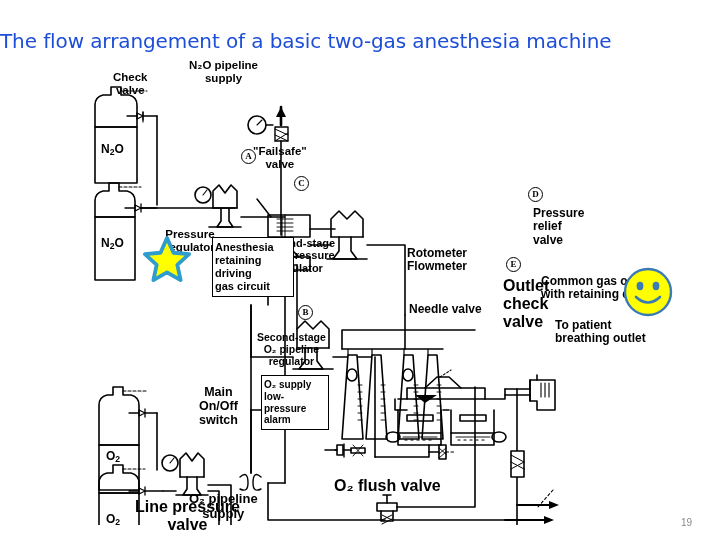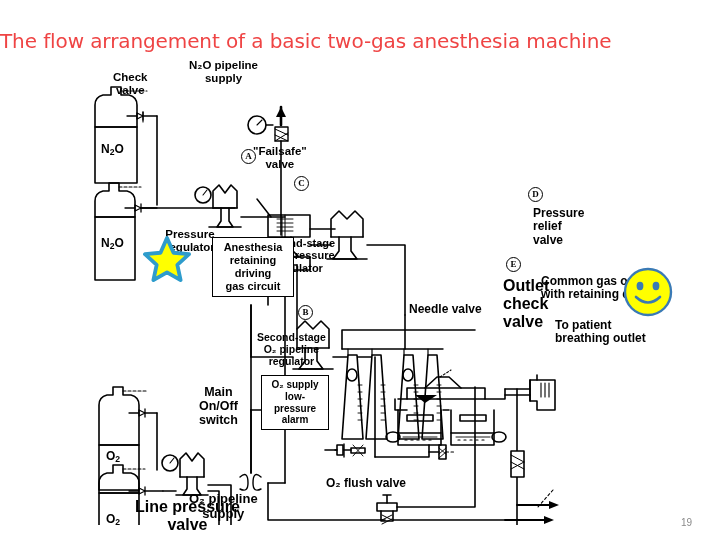--- a/index.html
+++ b/index.html
@@ -21,21 +21,21 @@
     background: #ffffff;
   }
   #slide-title {
     position: absolute;
     left: 0;
     top: 29px;
     width: 593px;
     text-align: center;
     font-size: 20px;
     font-weight: 400;
-    color: #ef4444;
+    color: #1d4ed8;
     letter-spacing: -0.1px;
     font-family: "DejaVu Sans", sans-serif;
     white-space: nowrap;
   }
   #page-number {
     position: absolute;
     right: 28px;
     bottom: 12px;
     font-size: 10px;
     color: #8a8a8a;
@@ -64,21 +64,21 @@
   .ann.c { text-align: center; }
   .ann.l { text-align: left; }
   .sub { font-size: 0.72em; vertical-align: -0.22em; }
   .boxlabel {
     position: absolute;
     border: 1.3px solid #000;
     background: #fff;
     font-family: "Liberation Sans", sans-serif;
     font-weight: bold;
     color: #000;
-    text-align: center;
+    text-align: left;
     line-height: 1.18;
     box-sizing: border-box;
   }
   .circ {
     position: absolute;
     border: 1.4px solid #000;
     border-radius: 50%;
     width: 15px;
     height: 15px;
     text-align: center;
@@ -339,20 +339,24 @@
       <span>regulator</span>
     </div>
 
     <div class="boxlabel" style="left:176px; top:310px; width:68px; padding:3px 2px; font-size:10px;">
       <span>O₂ supply</span><br>
       <span>low-pressure</span><br>
       <span>alarm</span>
     </div>
 
 
+    <div class="ann l" style="left:322px; top:182px; font-size:12px;">
+      <span>Rotometer</span><br>
+      <span>Flowmeter</span>
+    </div>
 
     <div class="ann l" style="left:324px; top:238px; font-size:12px;">
       <span>Needle valve</span>
     </div>
 
     <div class="ann l" style="left:448px; top:142px; font-size:12px;">
       <span>Pressure</span><br>
       <span>relief</span><br>
       <span>valve</span>
     </div>
@@ -382,21 +386,21 @@
     <div class="ann c" style="left:50px; top:433px; font-size:16px;">
       <span>Line pressure</span><br>
       <span>valve</span>
     </div>
 
     <div class="ann c" style="left:104px; top:427px; font-size:13px;">
       <span>O₂ pipeline</span><br>
       <span>supply</span>
     </div>
 
-    <div class="ann l" style="left:241px; top:412px; font-size:12px;">
+    <div class="ann l" style="left:249px; top:412px; font-size:16px;">
       <span>O₂ flush valve</span>
     </div>
 
     <div class="ann l" style="left:16px; top:78px; font-size:12px;">N<span class="sub">2</span>O</div>
     <div class="ann l" style="left:16px; top:172px; font-size:12px;">N<span class="sub">2</span>O</div>
     <div class="ann l" style="left:21px; top:385px; font-size:12px;">O<span class="sub">2</span></div>
     <div class="ann l" style="left:21px; top:448px; font-size:12px;">O<span class="sub">2</span></div>
 
     <div class="circ" style="left:156px; top:84px;">A</div>
     <div class="circ" style="left:213px; top:240px;">B</div>

